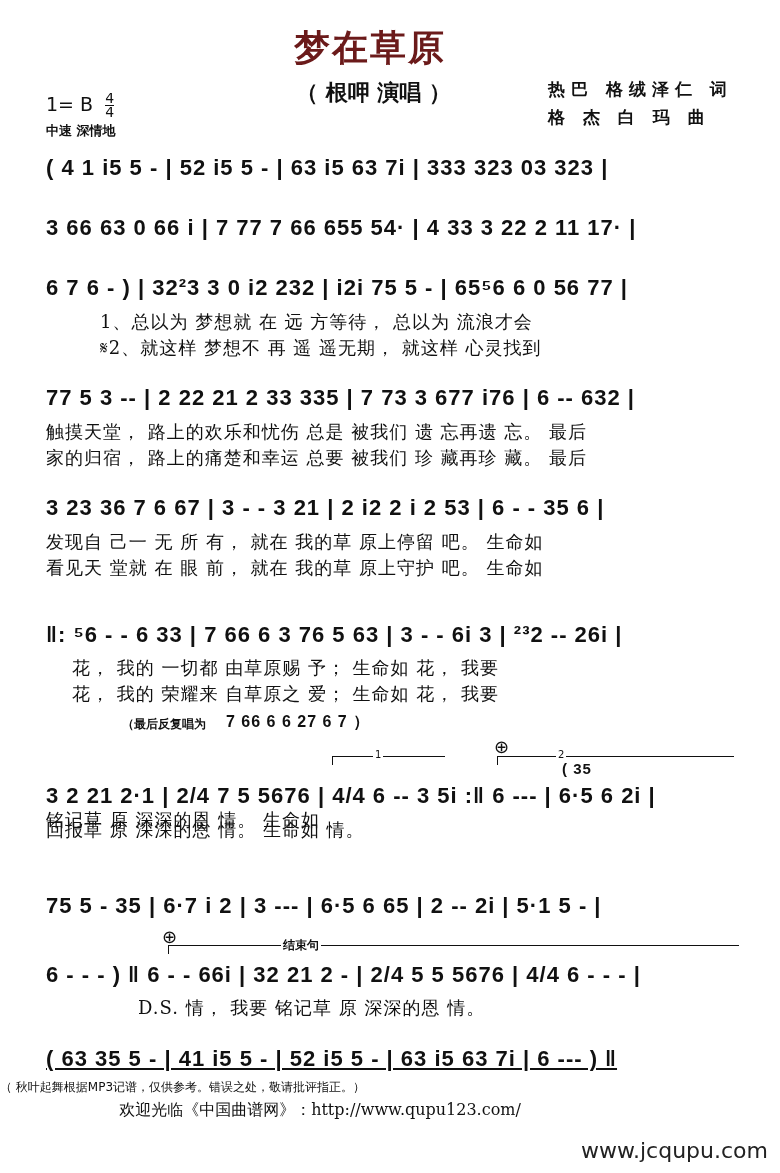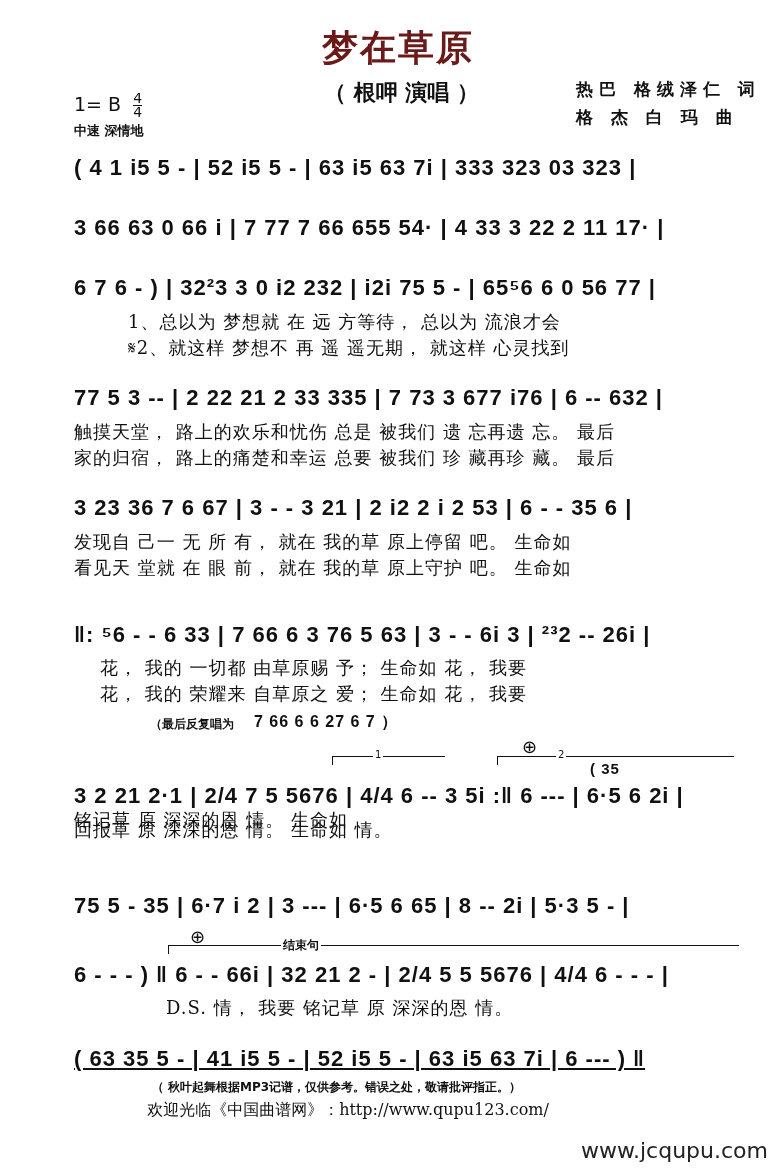--- a/index.html
+++ b/index.html
@@ -1,37 +1,37 @@
 <!DOCTYPE html>
 <html><head>
 <meta charset="utf-8">
 <style>
   html, body { margin: 0; padding: 0; background: #ffffff; }
   body { width: 780px; height: 1173px; position: relative; overflow: hidden;
          font-family: "DejaVu Sans", sans-serif; color: #111; }
-  .abs { position: absolute; white-space: nowrap; margin-left: 28px; }
+  .abs { position: absolute; white-space: nowrap; }
   .title { left: 0; width: 740px; text-align: center; top: 24px; font-size: 36px;
            color: #6b1a1a; font-weight: bold; letter-spacing: 2px; }
   .singer { left: 296px; top: 78px; font-size: 22px; font-weight: bold; }
   .credit { font-size: 17px; font-weight: bold; letter-spacing: 6px; }
   .key { left: 46px; top: 92px; font-size: 19px; }
   .frac { display: inline-block; vertical-align: middle; text-align: center; font-size: 14px;
           line-height: 13px; margin-left: 6px; }
   .frac span { display: block; }
   .frac .den { border-top: 1px solid #111; }
   .tempo { left: 46px; top: 122px; font-size: 13px; font-weight: bold; }
   .notes { font-family: "Liberation Sans", sans-serif; font-weight: bold; font-size: 22px;
            letter-spacing: 1px; }
   .lyric { font-family: "DejaVu Serif", serif; font-size: 18px; letter-spacing: 1px; }
   .note-line { left: 46px; }
   .volta { position: absolute; border-top: 1px solid #111; height: 8px; }
   .volta.left { border-left: 1px solid #111; }
   .volta-label { position: absolute; font-size: 10px; top: -8px; background: #fff; padding: 0 2px; }
   .coda { font-size: 18px; }
-  .footer1 { left: 0; width: 617px; text-align: center; top: 1079px; font-size: 12px; font-weight: bold; }
+  .footer1 { left: 0; width: 617px; text-align: left; top: 1079px; font-size: 12px; font-weight: normal; }
   .footer2 { left: 0; width: 640px; text-align: center; top: 1100px; font-size: 16px;
              font-family: "DejaVu Serif", serif; }
   .watermark { right: 12px; top: 1138px; font-size: 22px; color: #222; }
 </style>
 </head>
 <body>
 
 <div class="abs title">梦在草原</div>
 <div class="abs singer">（ 根呷 演唱 ）</div>
 <div class="abs credit" style="left:548px; top:78px;">热巴  格绒泽仁  词</div>
@@ -73,21 +73,21 @@
 </div>
 <div class="abs coda" style="left:494px; top:736px;">⊕</div>
 <div class="volta left" style="left:497px; top:756px; width:236px;">
   <span class="volta-label" style="left:58px;">2</span>
 </div>
 <div class="abs notes" style="left:562px; top:760px; font-size:15px;">( 35</div>
 <div class="abs notes note-line" style="top:783px;">3 2 21 2·1 | 2/4 7 5 5676 | 4/4 6 -- 3 5i :‖ 6 ---   | 6·5 6 2i |</div>
 <div class="abs lyric" style="left:46px; top:818px;">回报草    原          深深的恩        情。 生命如     情。</div>
 <div class="abs lyric" style="left:46px; top:808px;">铭记草    原          深深的恩        情。 生命如</div>
 
-<div class="abs notes note-line" style="top:893px;">75 5 - 35 | 6·7 i 2 | 3 --- | 6·5 6 65 | 8 -- 2i | 5·3 5 - |</div>
+<div class="abs notes note-line" style="top:893px;">75 5 - 35 | 6·7 i 2 | 3 --- | 6·5 6 65 | 2 -- 2i | 5·1 5 - |</div>
 
 <div class="abs coda" style="left:162px; top:926px;">⊕</div>
 <div class="volta left" style="left:168px; top:945px; width:570px;">
   <span class="volta-label" style="left:112px; font-size:12px; font-weight:bold; top:-9px;">结束句</span>
 </div>
 <div class="abs notes note-line" style="top:962px;">6 - - - ) ‖ 6 - - 66i | 32 21 2 - | 2/4 5 5 5676 | 4/4 6 - - - |</div>
 <div class="abs lyric" style="left:138px; top:996px;">D.S. 情，      我要  铭记草   原        深深的恩        情。</div>
 
 <div class="abs notes note-line" style="top:1046px;text-decoration:underline;">( 63 35 5 - | 41 i5 5 - | 52 i5 5 - | 63 i5 63 7i | 6 --- ) ‖</div>
 

